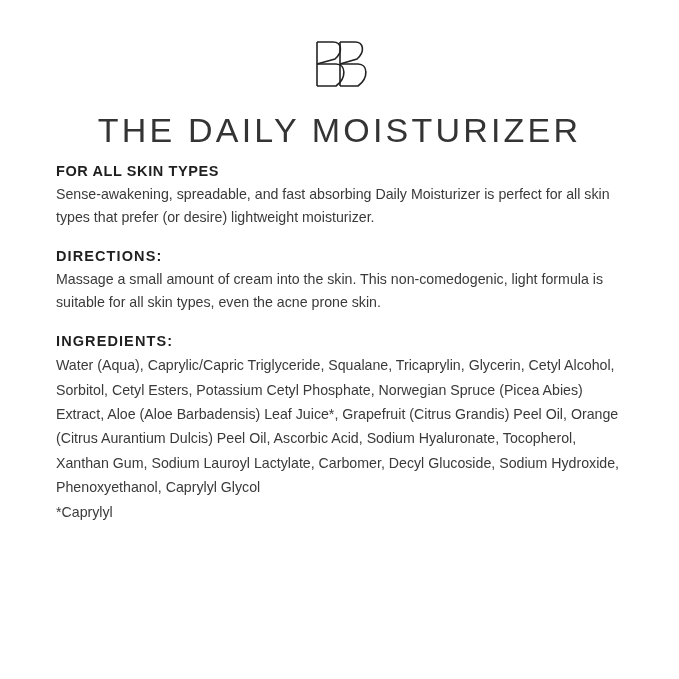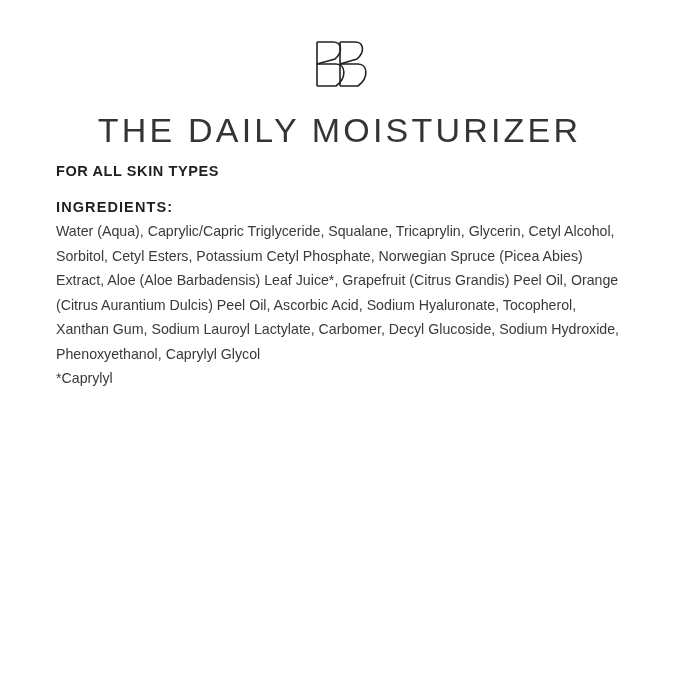--- a/index.html
+++ b/index.html
@@ -105,22 +105,27 @@
           <path d="M31 26 L49 26 C59 26 60 40 49 48 L31 48"></path>
         </g>
       </svg>
     </div>
   </div>
 
   <h1 class="title">THE DAILY MOISTURIZER</h1>
 
   <div class="section">
     <h3 class="heading">FOR ALL SKIN TYPES</h3>
+    <p class="body">Sense-awakening, spreadable, and fast absorbing Daily Moisturizer is perfect for all skin types that prefer (or desire) lightweight moisturizer.</p>
   </div>
 
+  <div class="section">
+    <h3 class="heading spaced">DIRECTIONS:</h3>
+    <p class="body">Massage a small amount of cream into the skin. This non-comedogenic, light formula is suitable for all skin types, even the acne prone skin.</p>
+  </div>
 
   <div class="section ingredients">
     <h3 class="heading spaced">INGREDIENTS:</h3>
     <p class="body">Water (Aqua), Caprylic/Capric Triglyceride, Squalane, Tricaprylin, Glycerin, Cetyl Alcohol, Sorbitol, Cetyl Esters, Potassium Cetyl Phosphate, Norwegian Spruce (Picea Abies) Extract, Aloe (Aloe Barbadensis) Leaf Juice*, Grapefruit (Citrus Grandis) Peel Oil, Orange (Citrus Aurantium Dulcis) Peel Oil, Ascorbic Acid, Sodium Hyaluronate, Tocopherol, Xanthan Gum, Sodium Lauroyl Lactylate, Carbomer, Decyl Glucoside, Sodium Hydroxide, Phenoxyethanol, Caprylyl Glycol</p>
     <p class="organic">*Caprylyl</p>
   </div>
 
 </div>
 
 </body></html>

